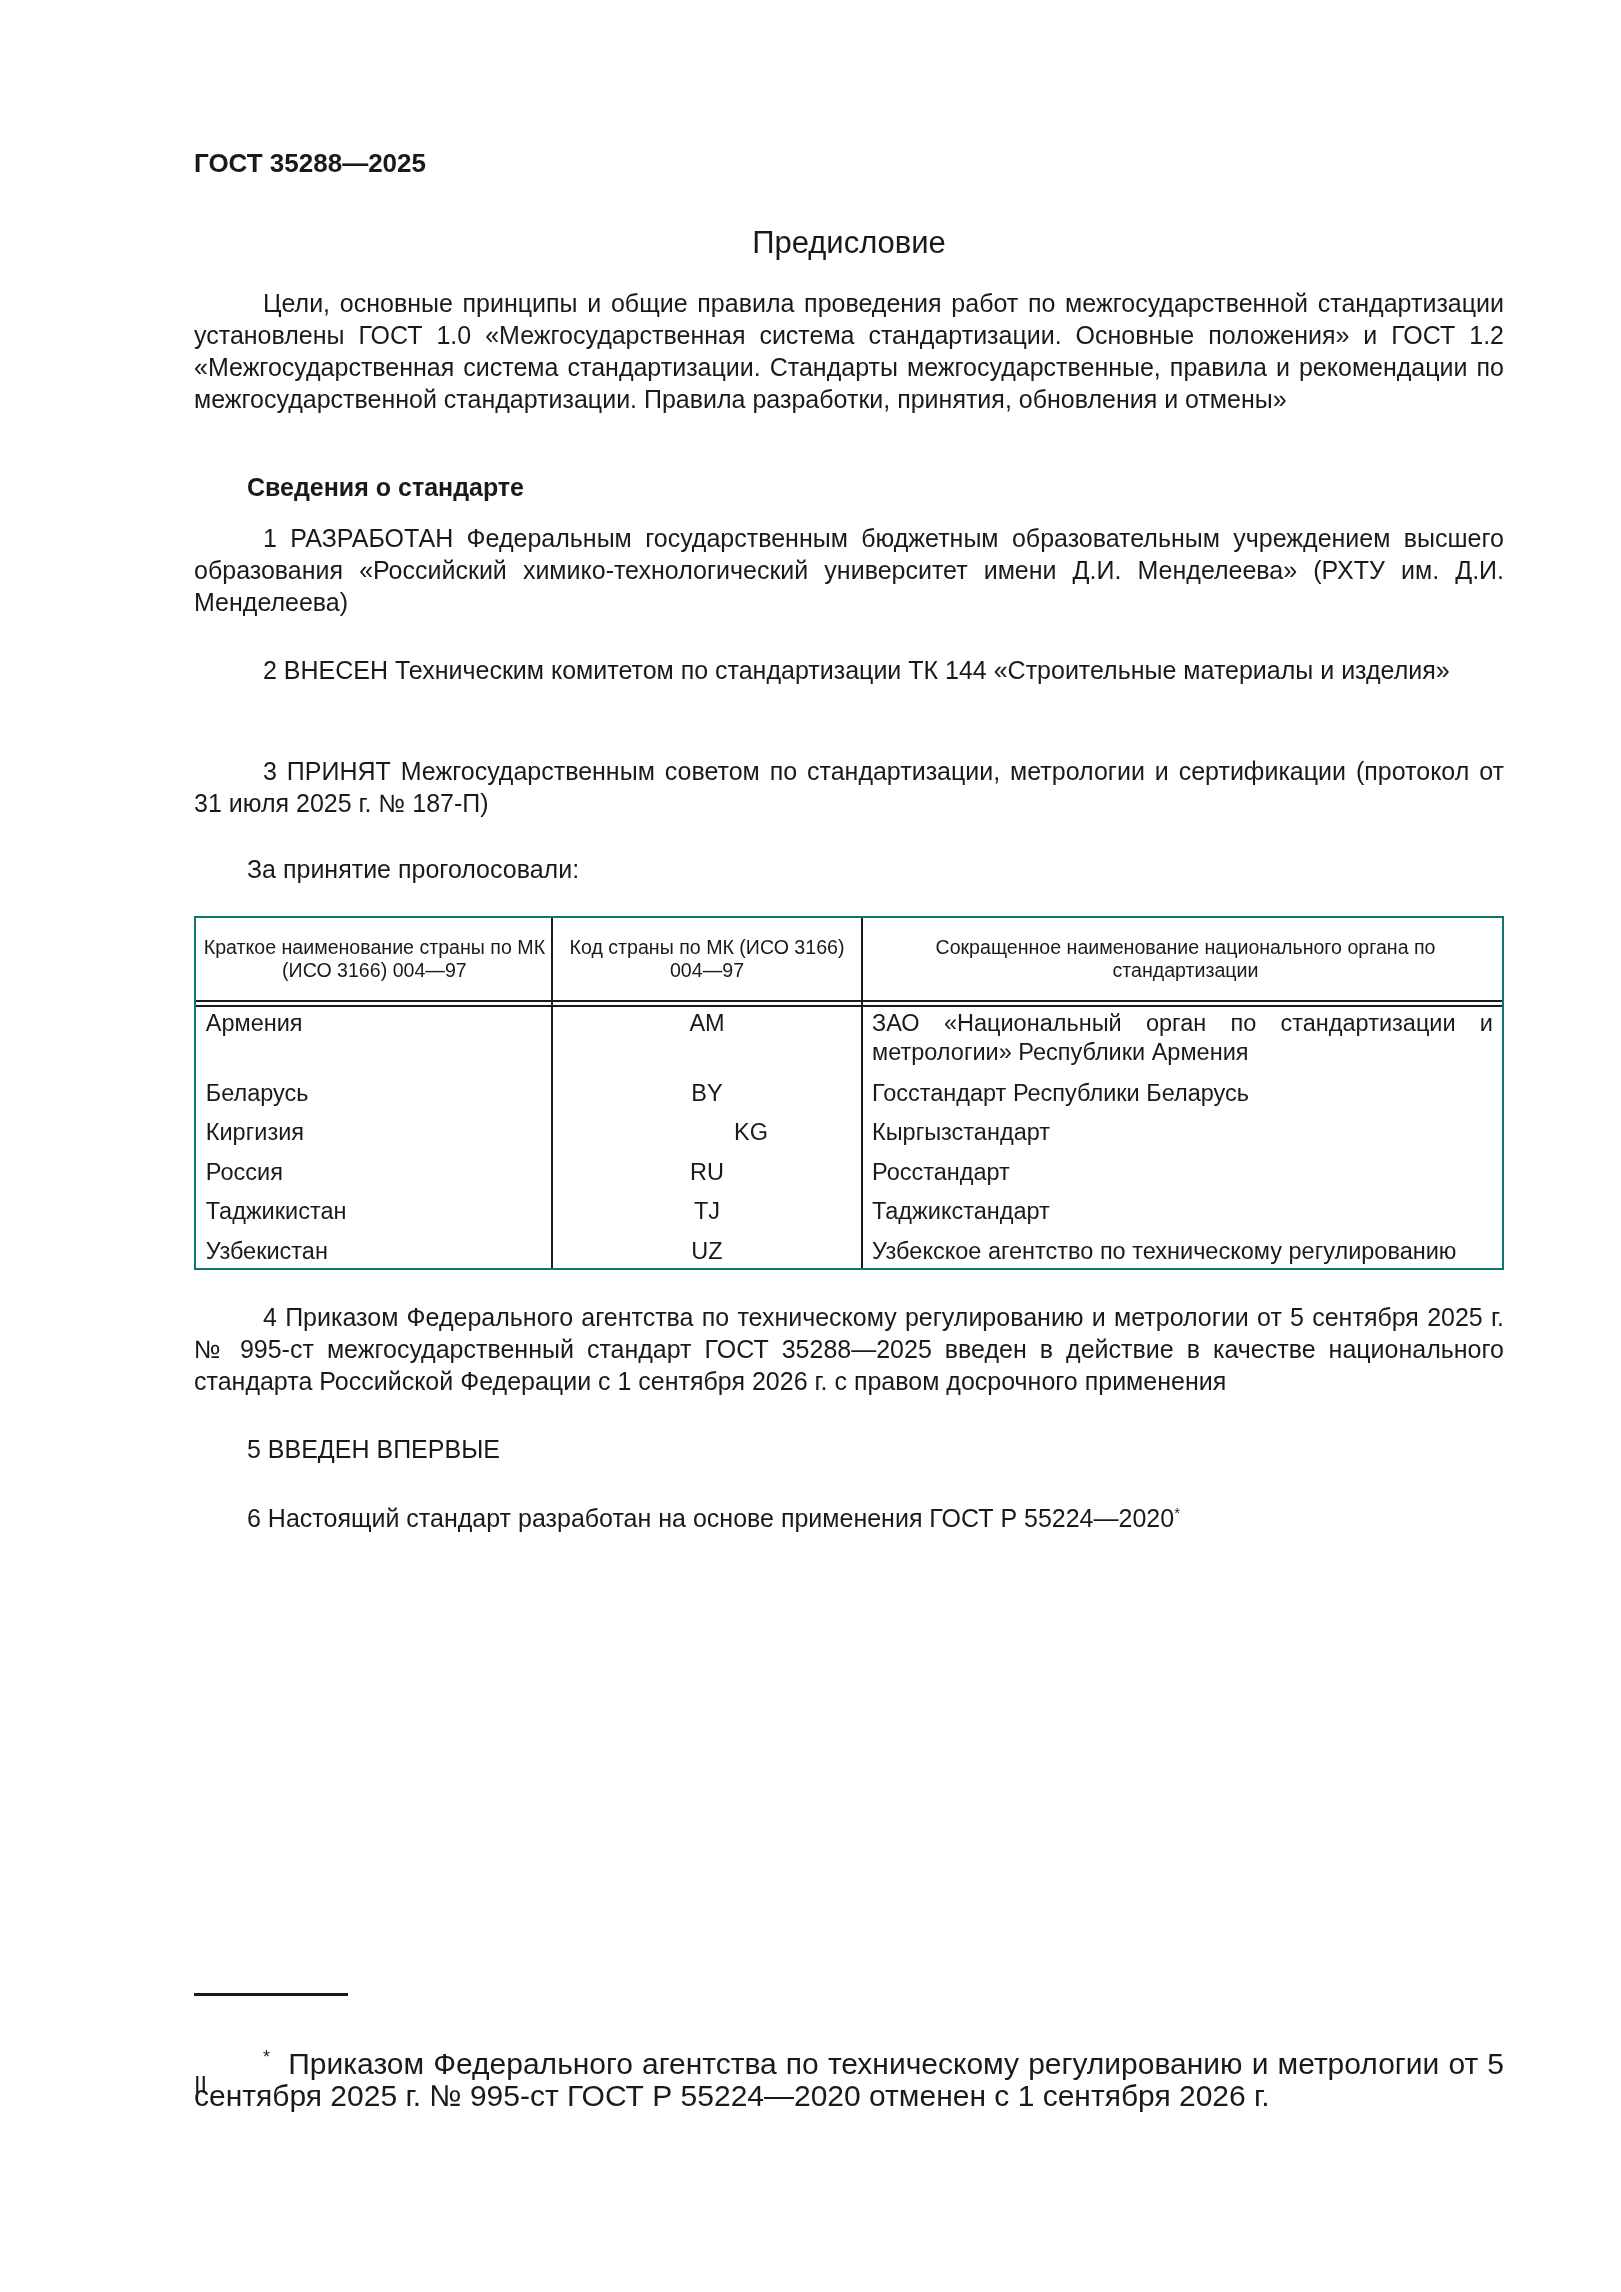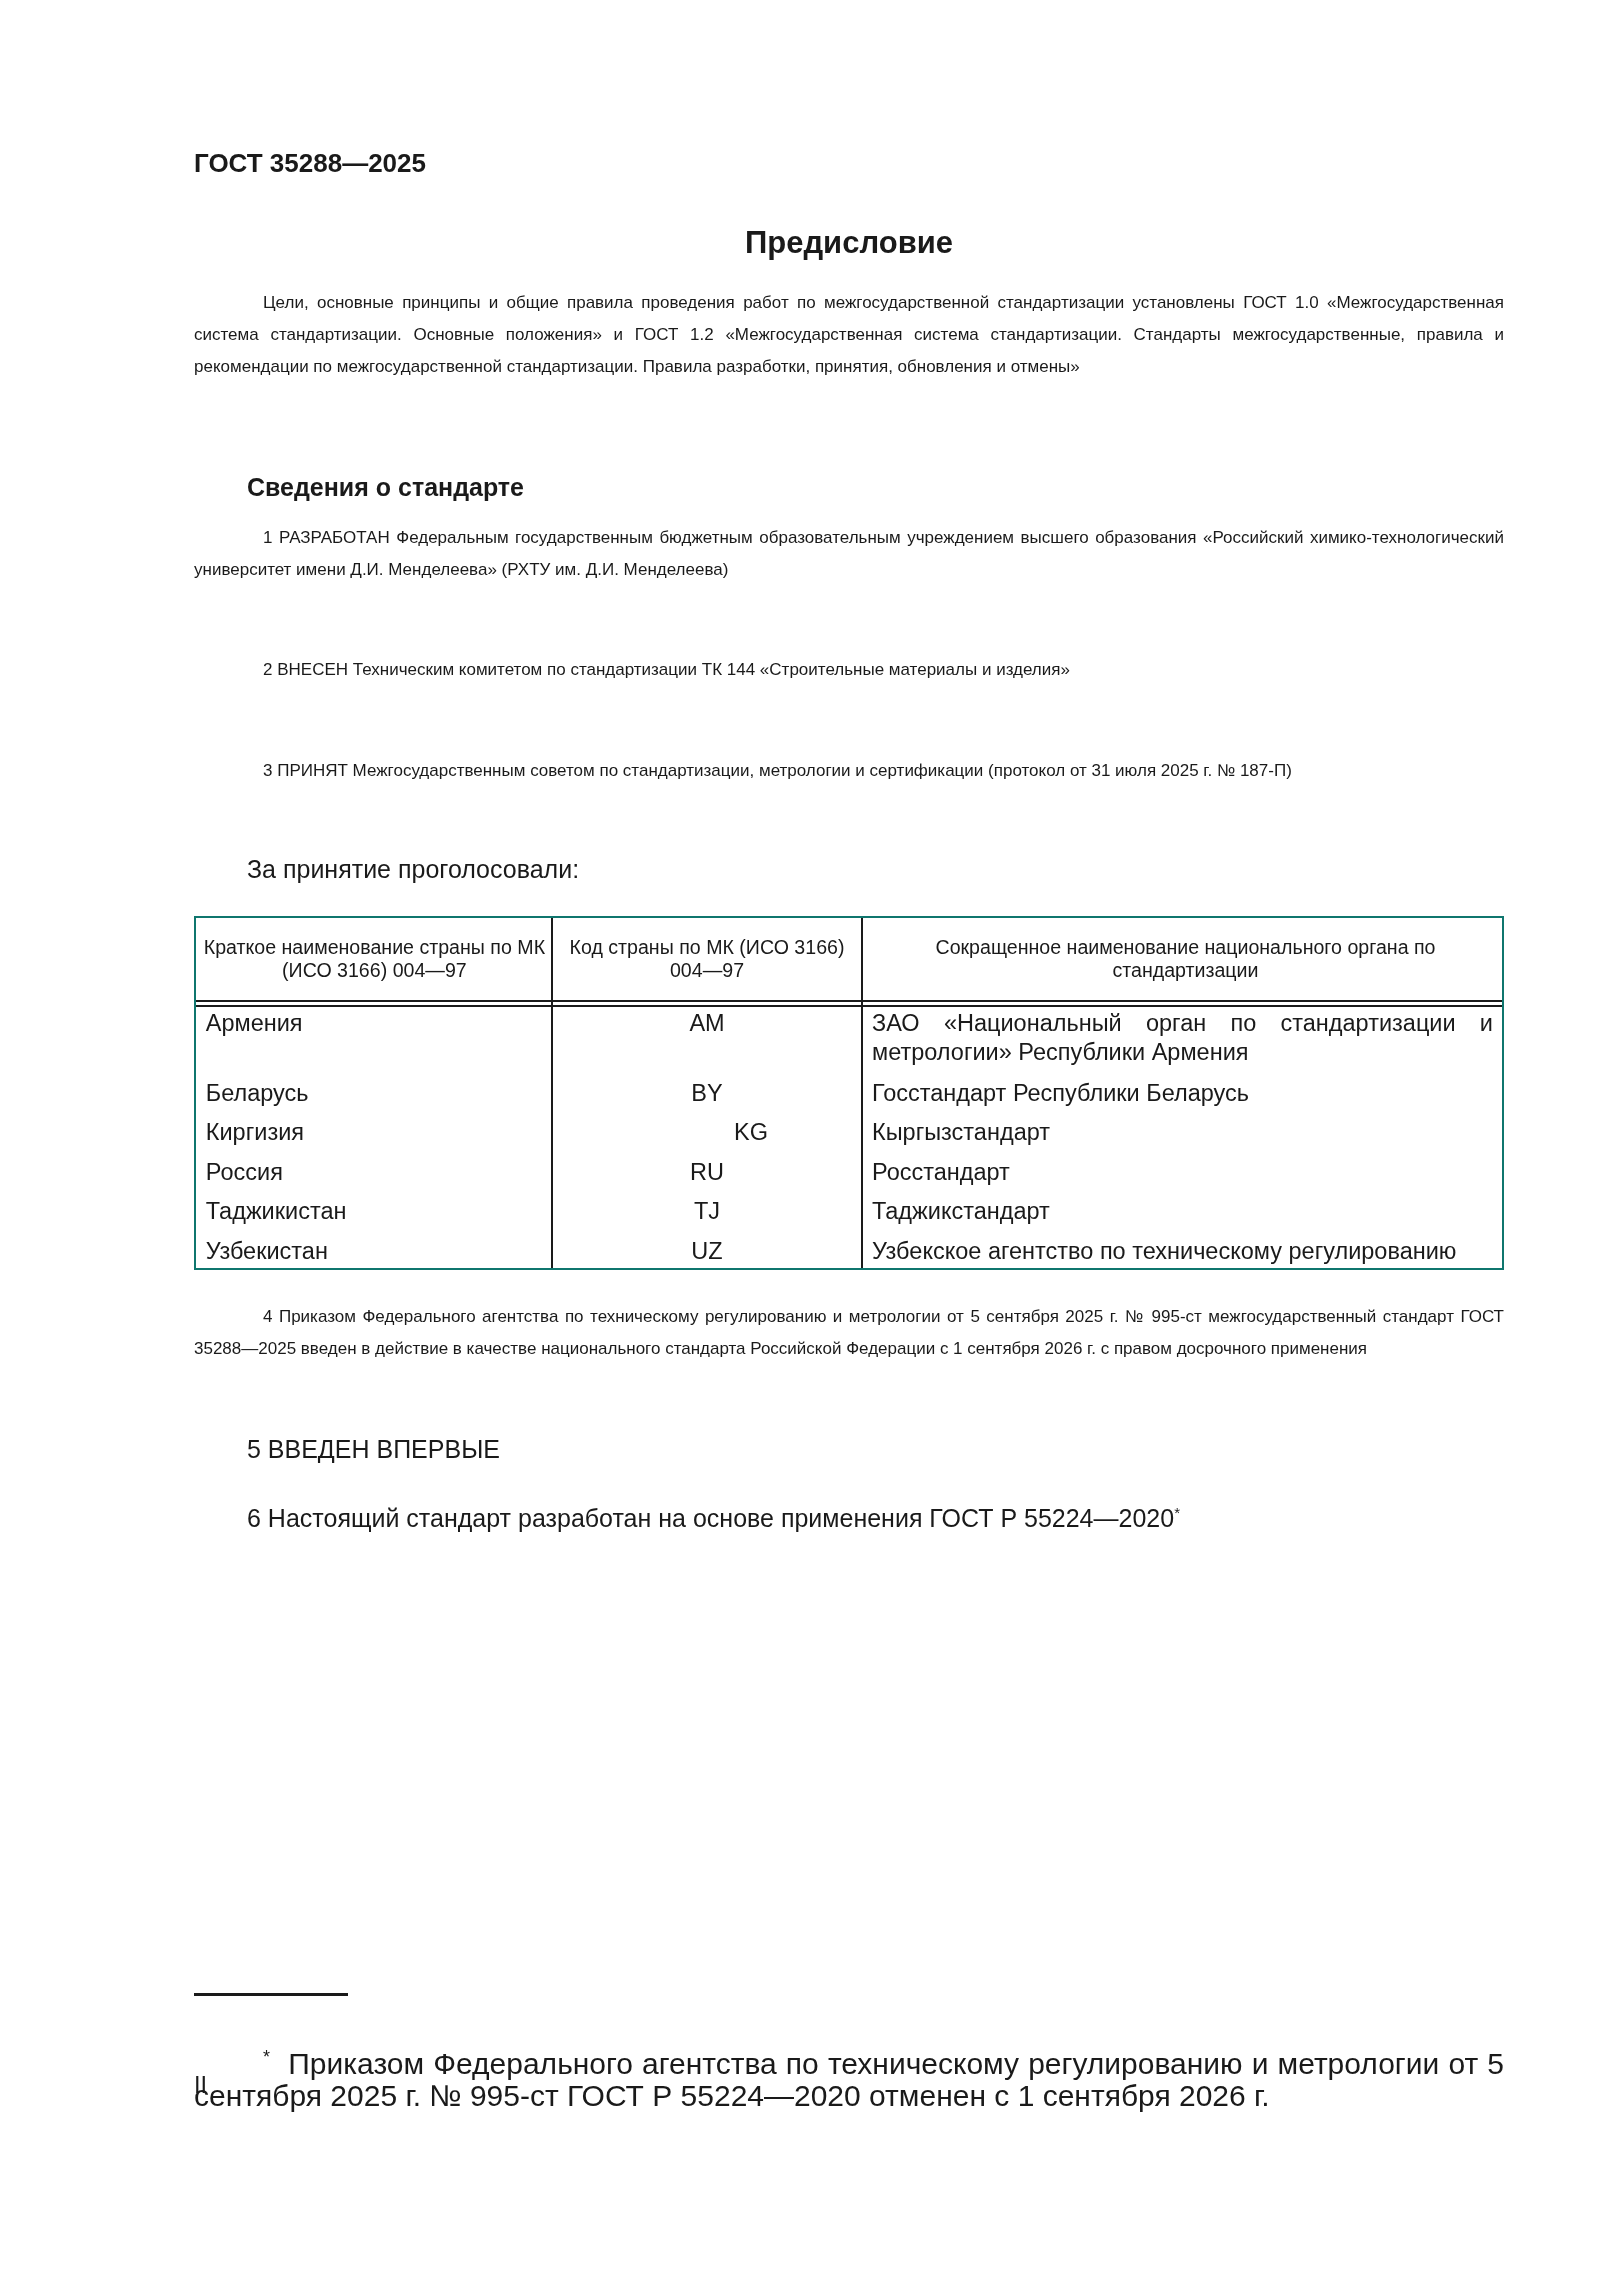--- a/index.html
+++ b/index.html
@@ -1,21 +1,21 @@
 <!DOCTYPE html>
 <html><head>
 <meta charset="utf-8">
 <style>
   html, body { margin: 0; padding: 0; background: #ffffff; }
   body { width: 1621px; height: 2293px; position: relative; overflow: hidden;
          font-family: "Liberation Sans", sans-serif; color: #1a1a1a; }
   .abs { position: absolute; }
   .doc-id { left: 194px; top: 147px; font-size: 26px; font-weight: bold; line-height: 33px; white-space: nowrap; }
-  .title { left: 194px; width: 1310px; top: 223px; font-size: 31px; font-weight: bold; text-align: center; line-height: 39px; }
-  .para { left: 194px; width: 1310px; font-size: 17px; line-height: 32px; text-align: justify; text-align-last: left; }
+  .title { left: 194px; width: 1310px; top: 223px; font-size: 31px; font-weight: normal; text-align: center; line-height: 39px; }
+  .para { left: 194px; width: 1310px; font-size: 25px; line-height: 32px; text-align: justify; text-align-last: left; }
   .para .first { display: block; text-indent: 69px; }
   .subhead { left: 247px; font-size: 25px; font-weight: bold; line-height: 32px; white-space: nowrap; }
 
   
   .tbl { left: 194px; top: 916px; width: 1310px; height: 354px; border: 2px solid #0f766e; box-sizing: border-box; }
   .tbl .vline { position: absolute; top: 0; bottom: 0; width: 2px; background: #1a1a1a; }
   .tbl .hline { position: absolute; left: 0; right: 0; height: 2px; background: #1a1a1a; }
   .th { position: absolute; top: 17.6px; font-size: 19.6px; line-height: 23.5px; text-align: center; }
   .td { position: absolute; font-size: 23.5px; line-height: 29px; white-space: nowrap; }
   .td-center { text-align: center; }

